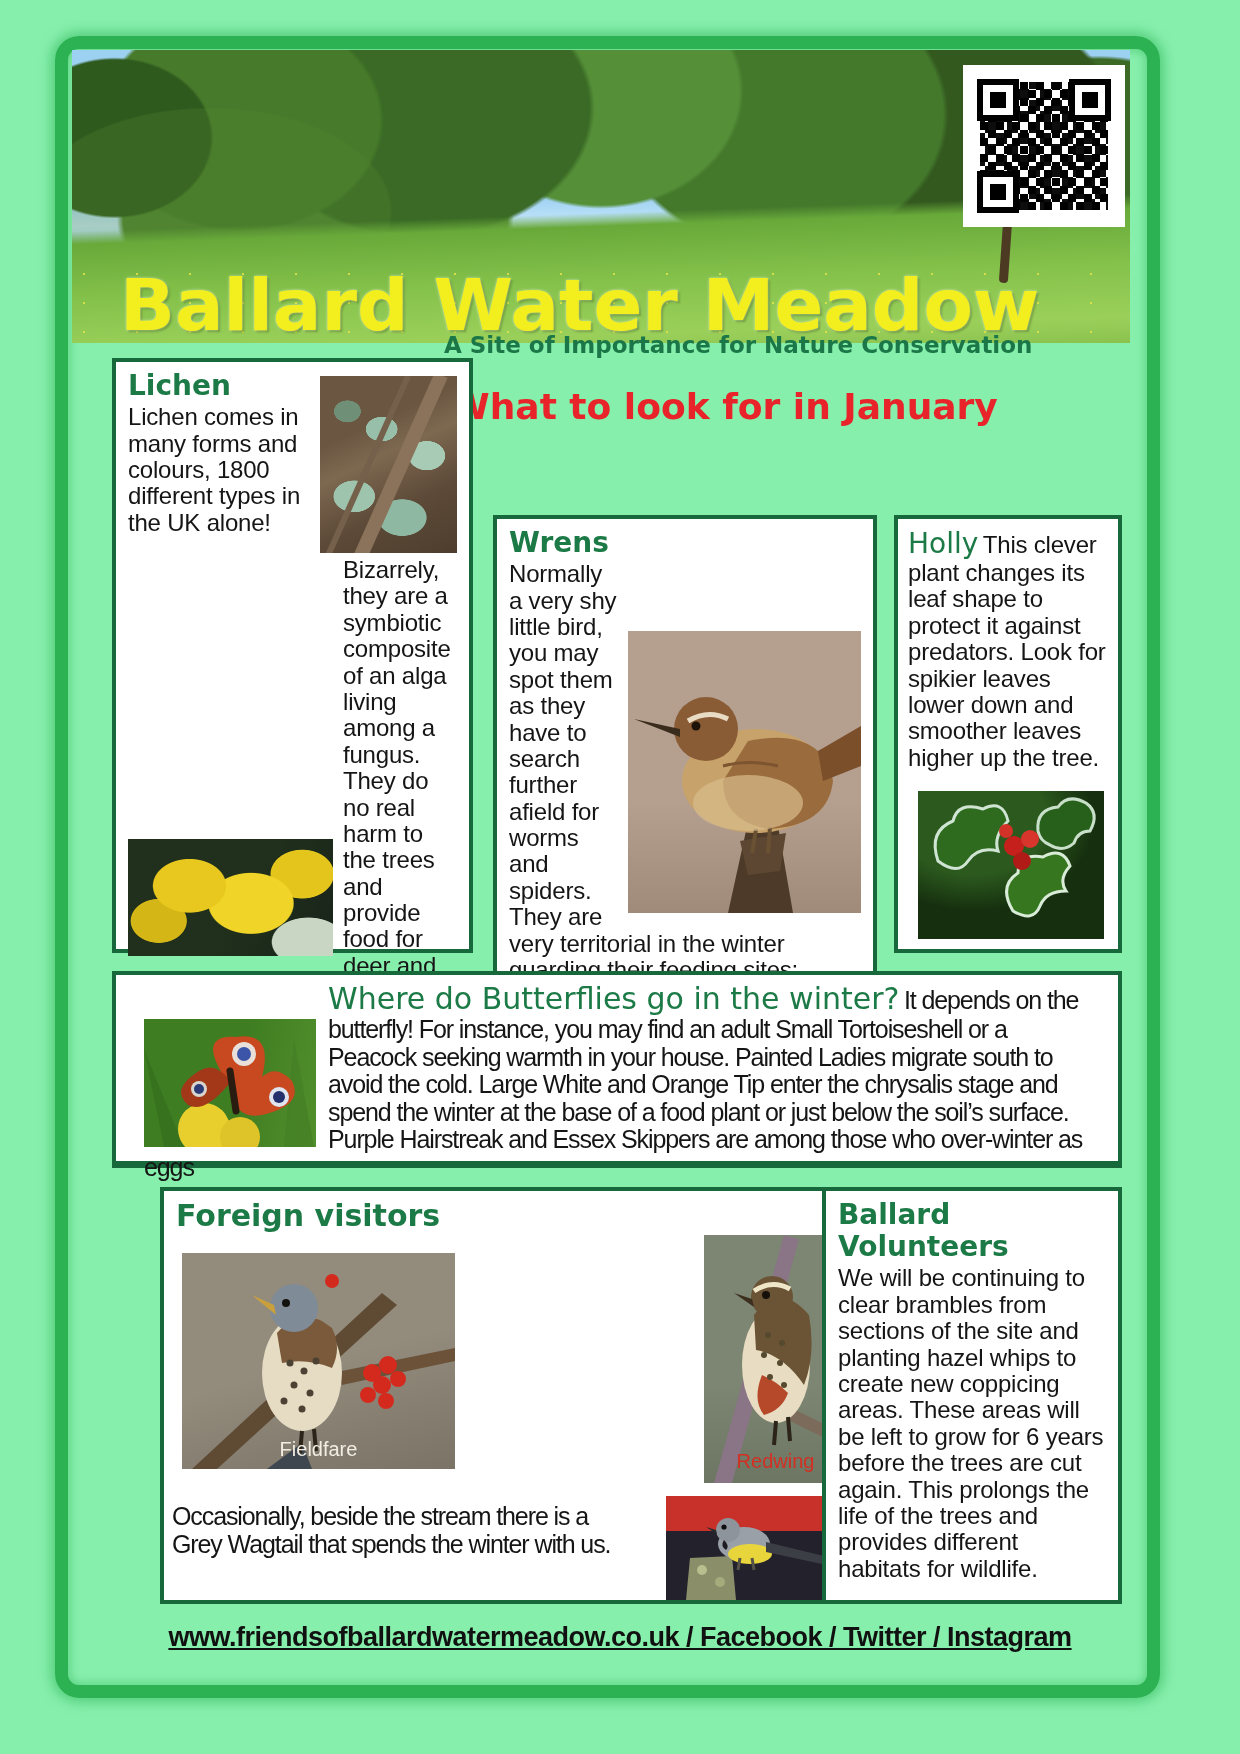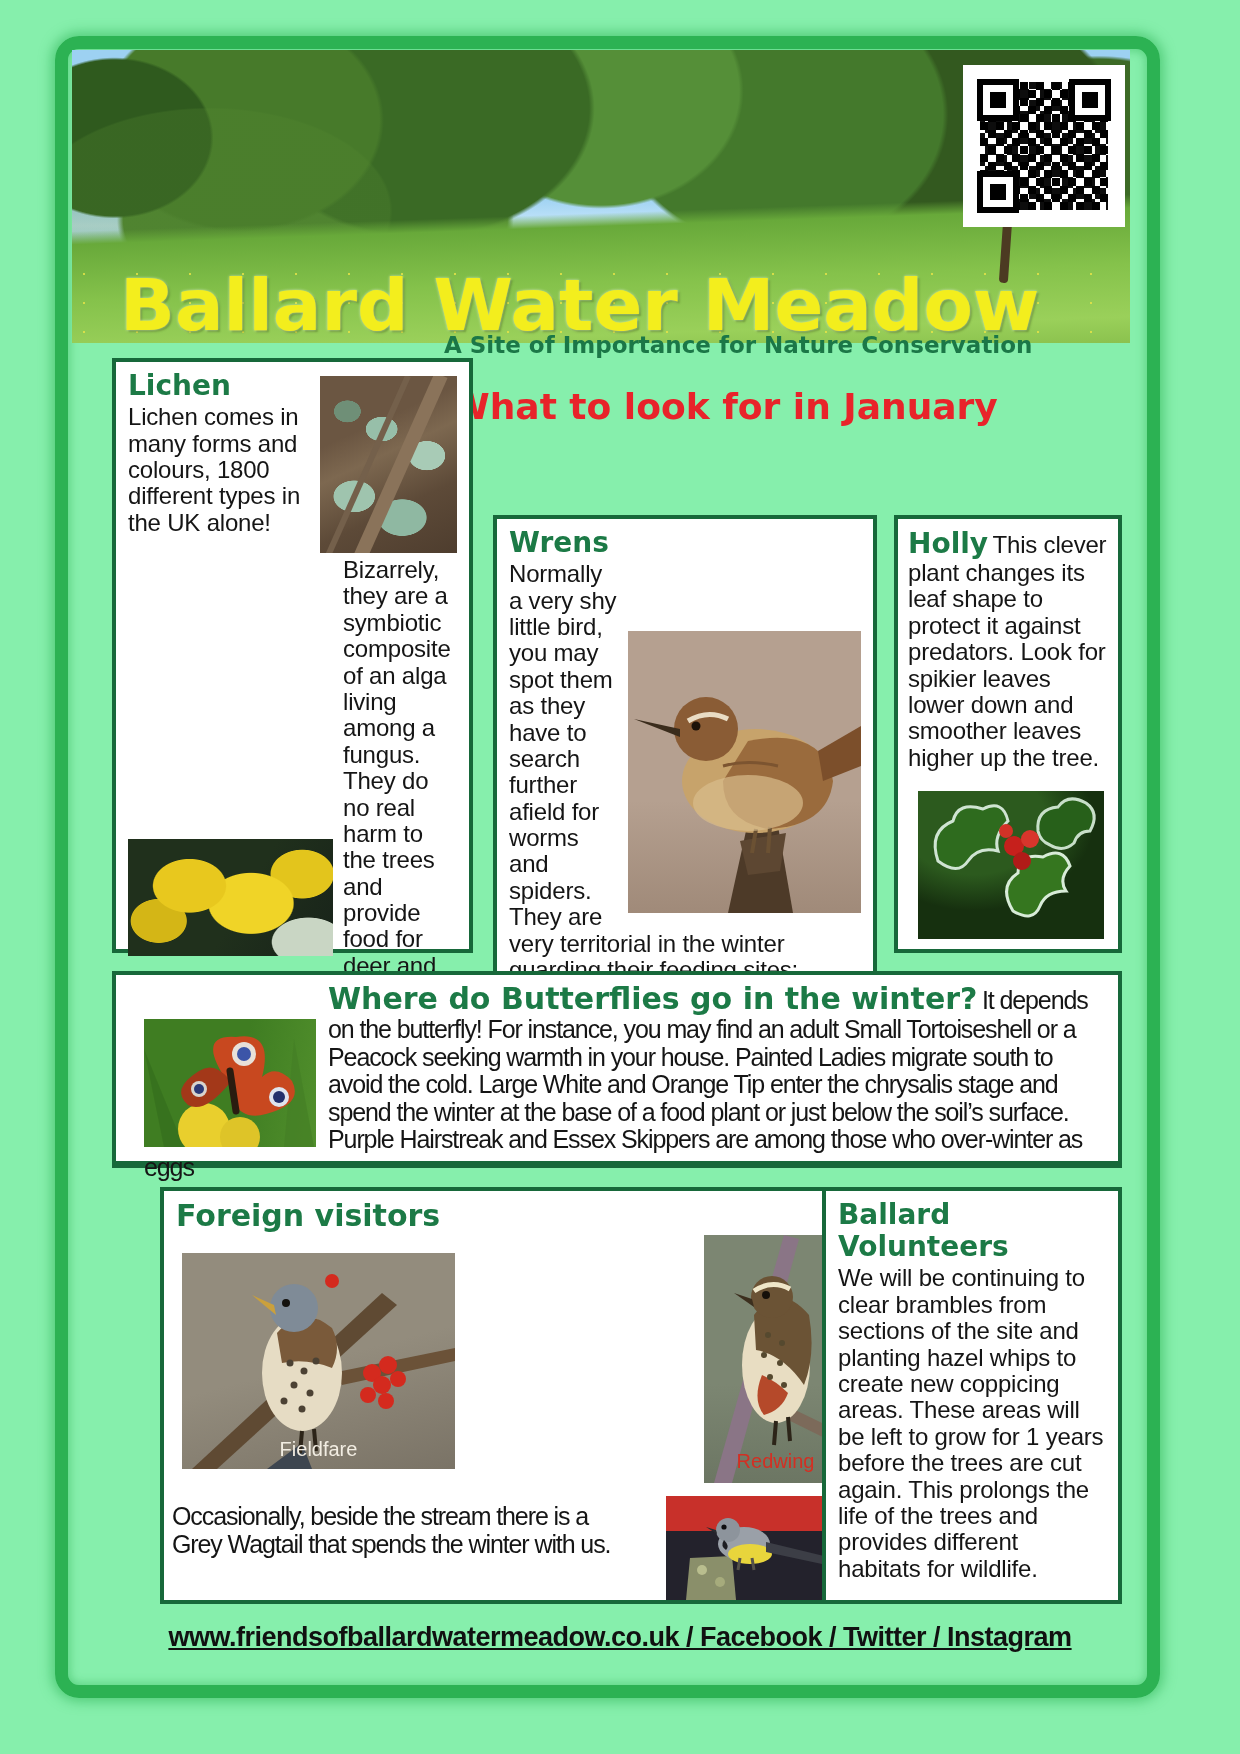--- a/index.html
+++ b/index.html
@@ -47,21 +47,21 @@
   .subtitle{position:absolute;left:444px;top:332px;font-family:"DejaVu Sans",sans-serif;
     font-weight:700;font-size:23px;color:#1b7747;}
   .month-heading{position:absolute;left:450px;top:386px;width:625px;text-align:left;
     font-family:"DejaVu Sans",sans-serif;font-weight:700;font-size:36px;color:#e8232a;}
   
   .box{position:absolute;border:4px solid #17683a;background:#ffffff;box-sizing:border-box;}
   .box h2{margin:0 0 2px 0;font-family:"DejaVu Sans",sans-serif;font-weight:700;
     font-size:28px;color:#1c7a46;line-height:1.15;}
   .body-txt{font-size:24px;line-height:1.1;letter-spacing:-0.2px;}
   .narrow{letter-spacing:-1.1px;font-size:25px;}
-  .inline-h{font-family:"DejaVu Sans",sans-serif;font-weight:700;font-size:28px;color:#1c7a46;}
+  .inline-h{font-family:"DejaVu Sans",sans-serif;font-weight:400;font-size:28px;color:#1c7a46;}
   .photo{overflow:hidden;position:relative;}
   .caption{position:absolute;width:100%;text-align:center;font-size:20px;}
   
   .lichen-box{left:112px;top:358px;width:361px;height:595px;padding:8px 12px;}
   .lichen1{float:right;width:137px;height:177px;margin:6px 0 4px 8px;
     background:
       radial-gradient(34px 26px at 25% 68%, #9fc4ae 60%, rgba(0,0,0,0) 62%),
       radial-gradient(40px 30px at 60% 80%, #8fb8a2 60%, rgba(0,0,0,0) 62%),
       radial-gradient(30px 24px at 78% 45%, #a8cbb6 60%, rgba(0,0,0,0) 62%),
       radial-gradient(26px 20px at 45% 30%, #97bfa9 60%, rgba(0,0,0,0) 62%),
@@ -273,17 +273,17 @@
         <path d="M58 44 Q64 50 60 54 Q54 50 58 44 Z" fill="#1d1d22"></path>
         <ellipse cx="84" cy="58" rx="22" ry="10" fill="#e8d53c"></ellipse>
         <path d="M100 46 L158 60 L156 68 L100 56 Z" fill="#3c3e46"></path>
         <path d="M74 62 L72 74 M86 62 L88 74" stroke="#55524a" stroke-width="3"></path>
       </svg>
     </div>
   </section>
 
   <section class="box volunteers-box">
     <h2>Ballard Volunteers</h2>
-    <div class="body-txt">We will be continuing to clear brambles from sections of the site and planting hazel whips to create new coppicing areas.  These areas will be left to grow for 1 years before the trees are cut again.  This prolongs the life of the trees and provides different habitats for wildlife.</div>
+    <div class="body-txt">We will be continuing to clear brambles from sections of the site and planting hazel whips to create new coppicing areas.  These areas will be left to grow for 6 years before the trees are cut again.  This prolongs the life of the trees and provides different habitats for wildlife.</div>
   </section>
 
   <div class="footer-link">www.friendsofballardwatermeadow.co.uk / Facebook / Twitter / Instagram</div>
 </div>
 
 </body></html>

